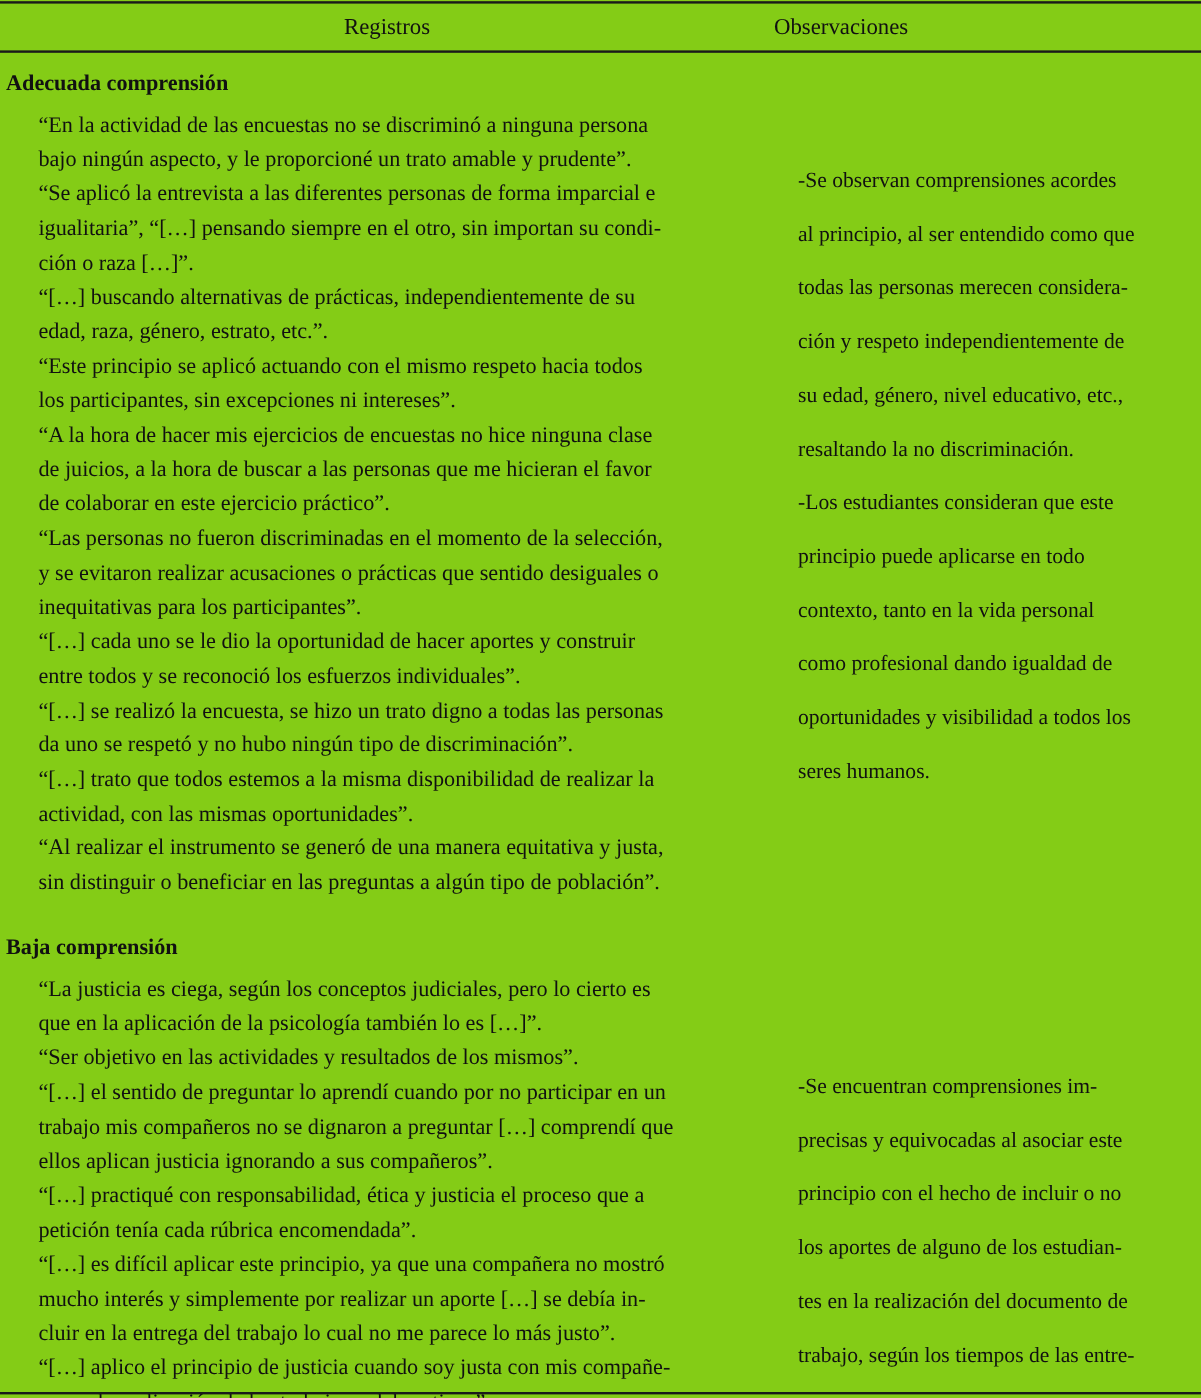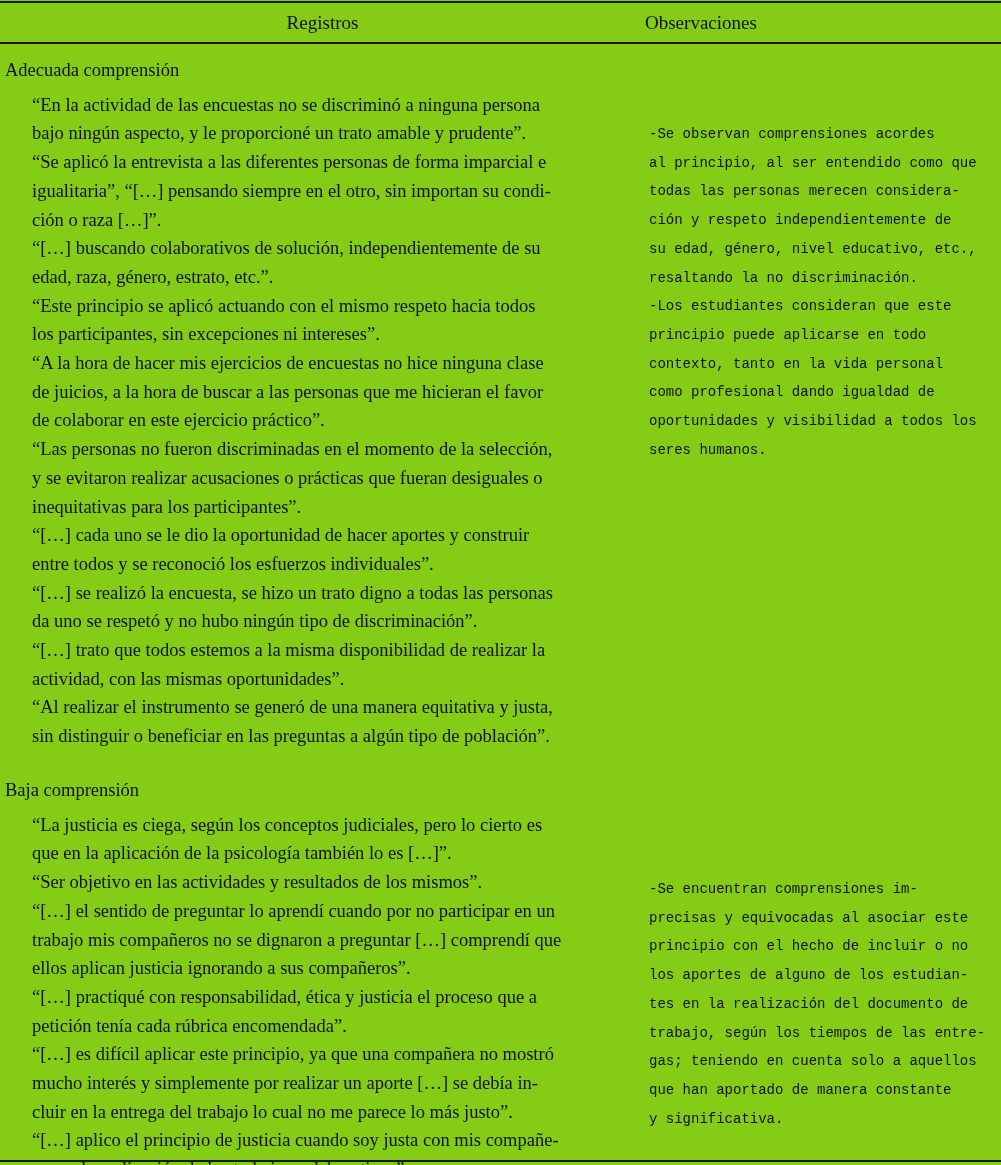--- a/index.html
+++ b/index.html
@@ -72,21 +72,21 @@
     top: 52px;
     left: 649px;
     width: 345px;
   }
 
   .section-heading {
     font-size: 18.5px;
     line-height: 28.7px;
     margin: 0 0 6px 0;
     padding: 0;
-    font-weight: normal;
+    font-weight: bold;
     color: #111111;
   }
 
   .quote-block {
     margin: 0;
     padding: 0 0 0 27px;
     list-style: none;
   }
   .quote-line {
     font-size: 18.5px;
@@ -96,27 +96,26 @@
     color: #111111;
     white-space: pre;
   }
 
   .obs-block {
     margin: 0;
     padding: 0;
     list-style: none;
   }
   .obs-line {
-    font-size: 14px;
+    font-size: 18px;
     line-height: 28.7px;
-    margin: 0;
+    margin: 16px;
     padding: 0;
     color: #111111;
     white-space: pre;
-    font-family: Liberation Mono, monospace;
   }
 
   
   .blk { position: absolute; left: 0; }
 
   #registros-adecuada      { top: 4px;   }
   #registros-baja          { top: 724px; }
 
   #observaciones-adecuada  { top: 68px;  }
   #observaciones-baja      { top: 823px; }
@@ -138,29 +137,29 @@
   <div class="col-registros">
 
     <div class="blk" id="registros-adecuada">
       <p class="section-heading">Adecuada comprensión</p>
       <ul class="quote-block" id="q-adecuada">
           <li class="quote-line">“En la actividad de las encuestas no se discriminó a ninguna persona</li>
           <li class="quote-line">bajo ningún aspecto, y le proporcioné un trato amable y prudente”.</li>
           <li class="quote-line">“Se aplicó la entrevista a las diferentes personas de forma imparcial e</li>
           <li class="quote-line">igualitaria”, “[…] pensando siempre en el otro, sin importan su condi-</li>
           <li class="quote-line">ción o raza […]”.</li>
-          <li class="quote-line">“[…] buscando colaborativos de solución, independientemente de su</li>
+          <li class="quote-line">“[…] buscando alternativas de prácticas, independientemente de su</li>
           <li class="quote-line">edad, raza, género, estrato, etc.”.</li>
           <li class="quote-line">“Este principio se aplicó actuando con el mismo respeto hacia todos</li>
           <li class="quote-line">los participantes, sin excepciones ni intereses”.</li>
           <li class="quote-line">“A la hora de hacer mis ejercicios de encuestas no hice ninguna clase</li>
           <li class="quote-line">de juicios, a la hora de buscar a las personas que me hicieran el favor</li>
           <li class="quote-line">de colaborar en este ejercicio práctico”.</li>
           <li class="quote-line">“Las personas no fueron discriminadas en el momento de la selección,</li>
-          <li class="quote-line">y se evitaron realizar acusaciones o prácticas que fueran desiguales o</li>
+          <li class="quote-line">y se evitaron realizar acusaciones o prácticas que sentido desiguales o</li>
           <li class="quote-line">inequitativas para los participantes”.</li>
           <li class="quote-line">“[…] cada uno se le dio la oportunidad de hacer aportes y construir</li>
           <li class="quote-line">entre todos y se reconoció los esfuerzos individuales”.</li>
           <li class="quote-line">“[…] se realizó la encuesta, se hizo un trato digno a todas las personas</li>
           <li class="quote-line">da uno se respetó y no hubo ningún tipo de discriminación”.</li>
           <li class="quote-line">“[…] trato que todos estemos a la misma disponibilidad de realizar la</li>
           <li class="quote-line">actividad, con las mismas oportunidades”.</li>
           <li class="quote-line">“Al realizar el instrumento se generó de una manera equitativa y justa,</li>
           <li class="quote-line">sin distinguir o beneficiar en las preguntas a algún tipo de población”.</li>
         </ul>

